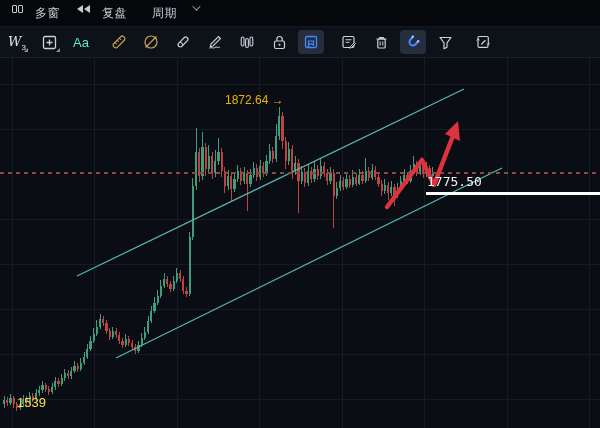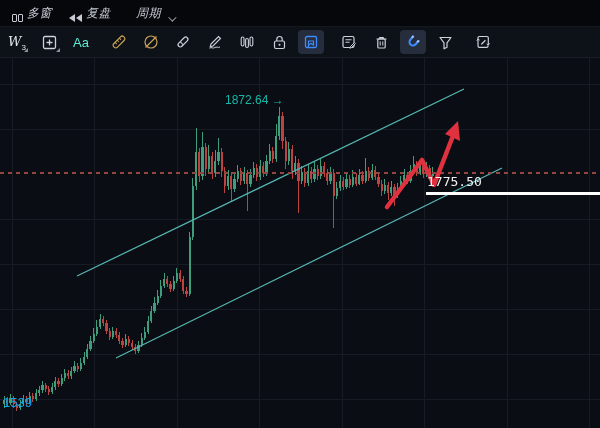--- a/index.html
+++ b/index.html
@@ -8,21 +8,21 @@
     position:relative; width:600px; height:428px; overflow:hidden;
     background:#0a0d13; font-family:"Liberation Sans", sans-serif;
     -webkit-font-smoothing:antialiased; user-select:none;
   }
   
   .topbar {
     position:absolute; left:0; top:0; width:600px; height:27px;
     background:#06070b; display:flex; align-items:center;
     color:#c6cbd4; font-size:12px; border-bottom:1px solid #14181f; white-space:nowrap;
   }
-  .tb-item { display:flex; align-items:flex-end; gap:4px; cursor:pointer;font-style:italic; }
+  .tb-item { display:flex; align-items:flex-start; gap:12px; cursor:pointer; }
   .tb-item .lbl { letter-spacing:.5px; }
   .mw-icon { display:flex; gap:1px; }
   .mw-icon i { display:block; width:5px; height:8px; border:1px solid #c6cbd4; border-radius:1px; }
   .rw-icon { display:flex; }
   .rw-icon i { display:block; width:0; height:0; border:4px solid transparent; border-right:6px solid #c6cbd4; border-left:none; margin-left:1px; }
   .caret { width:6px; height:6px; border-right:1.5px solid #9aa0ab; border-bottom:1.5px solid #9aa0ab; transform:rotate(45deg) translateY(-2px); margin-left:3px; }
   .tf-list { display:flex; align-items:center; gap:4px; margin-left:10px; font-size:11px; }
   .tf { padding:2px 3px; border-radius:3px; color:#c6cbd4; cursor:pointer; }
   .tf.active { background:#132档2a44; background:#13233f; color:#4ba1ff; }
   
@@ -33,24 +33,24 @@
   }
   .tool { position:relative; width:26px; height:24px; display:flex; align-items:center; justify-content:center; border-radius:4px; cursor:pointer; flex:0 0 auto; }
   .tool.pressed { background:#262d3c; }
   .tool svg { display:block; }
   .wave-label { font-size:13px; font-style:italic; color:#e3e6ec; font-family:"DejaVu Serif", serif; }
   .wave-sub { font-size:8px; vertical-align:sub; color:#e3e6ec; }
   .aa-label { font-size:13px; color:#5eead4; }
   .corner-tri { position:absolute; right:2px; bottom:2px; width:0; height:0; border-left:4px solid transparent; border-bottom:4px solid #8a8f98; }
   
   .chart { position:absolute; left:0; top:58px; width:600px; height:370px; background:#0a0d13; }
-  .chart-label { position:absolute; color:#14b8a6; pointer-events:none; }
+  .chart-label { position:absolute; color:#eab308; pointer-events:none; }
   #peak-label  { left:225px; top:35px;  font-size:12px; }
   #price-label { left:427px; top:116px; font-size:13px; font-family:"DejaVu Sans Mono", monospace; color:#f2f2f2; }
-  #low-label   { left:3px;  top:337px; font-size:13px; color:#0ea5e9; }
+  #low-label   { left:17px;  top:337px; font-size:13px; color:#fde047; }
 </style>
 </head>
 <body>
 
 <div id="app">
 
   <div class="topbar">
 
     <span class="tb-item" style="margin-left:12px">
       <span class="mw-icon">

